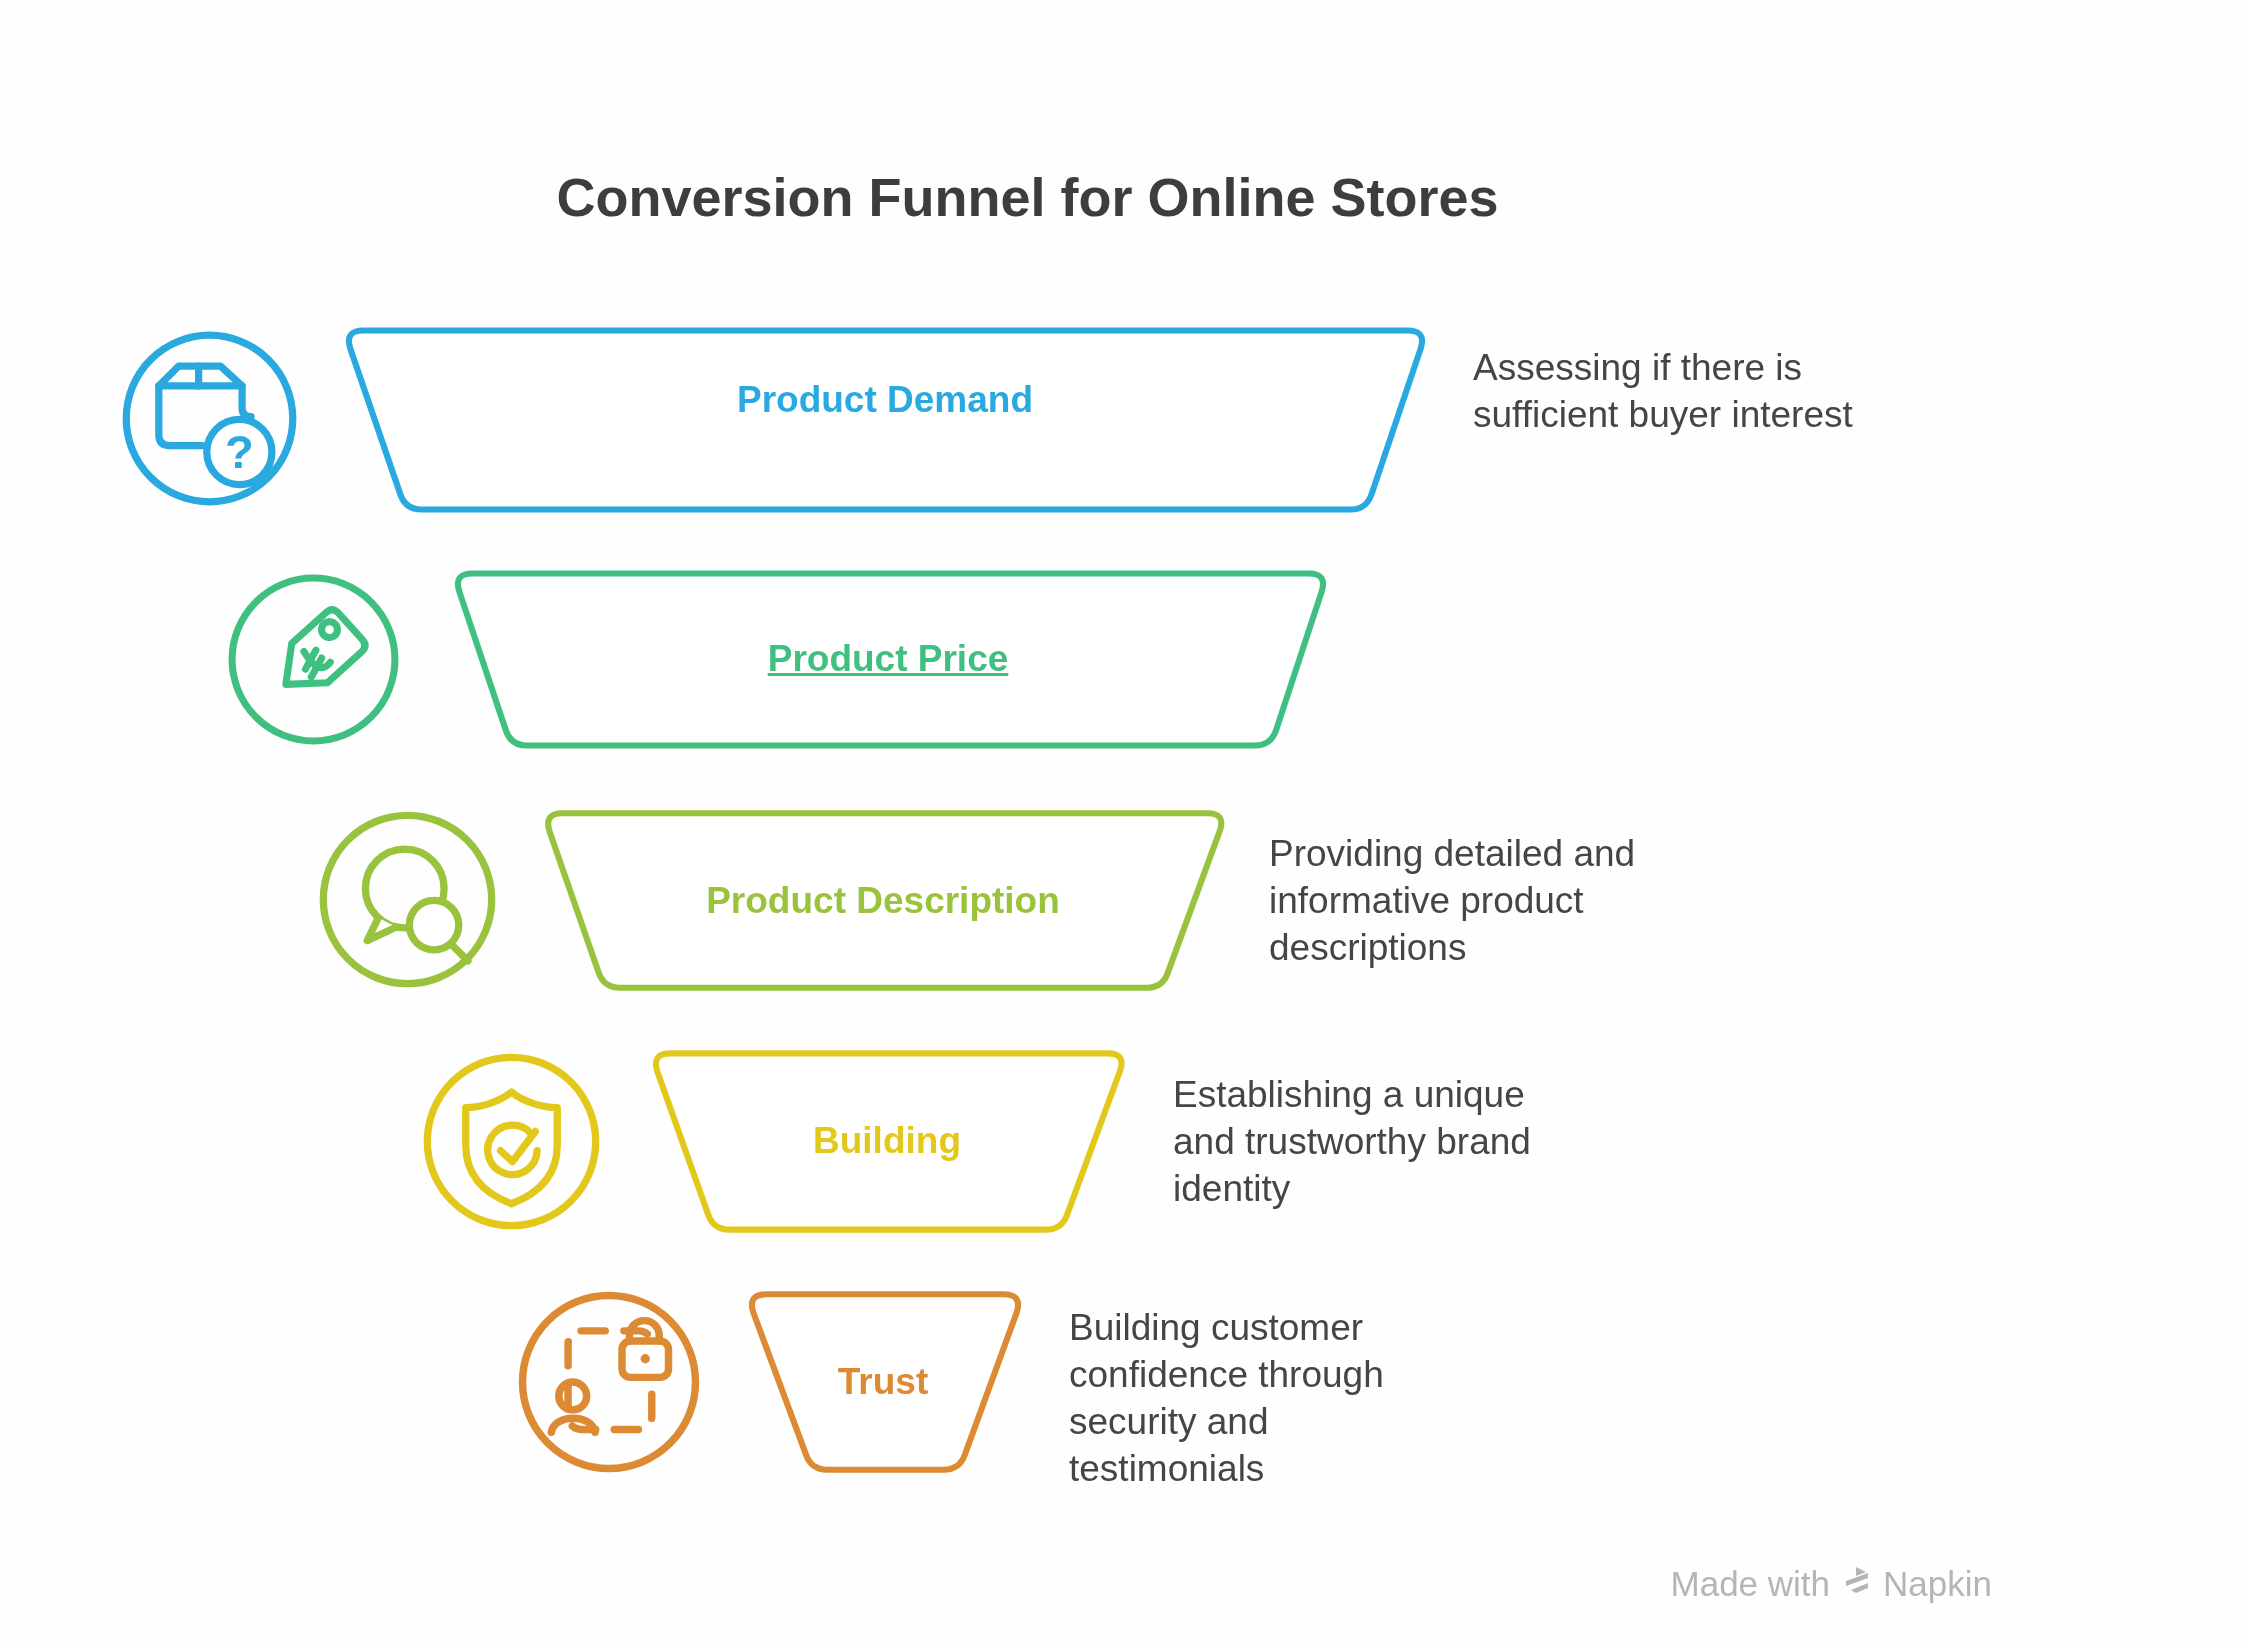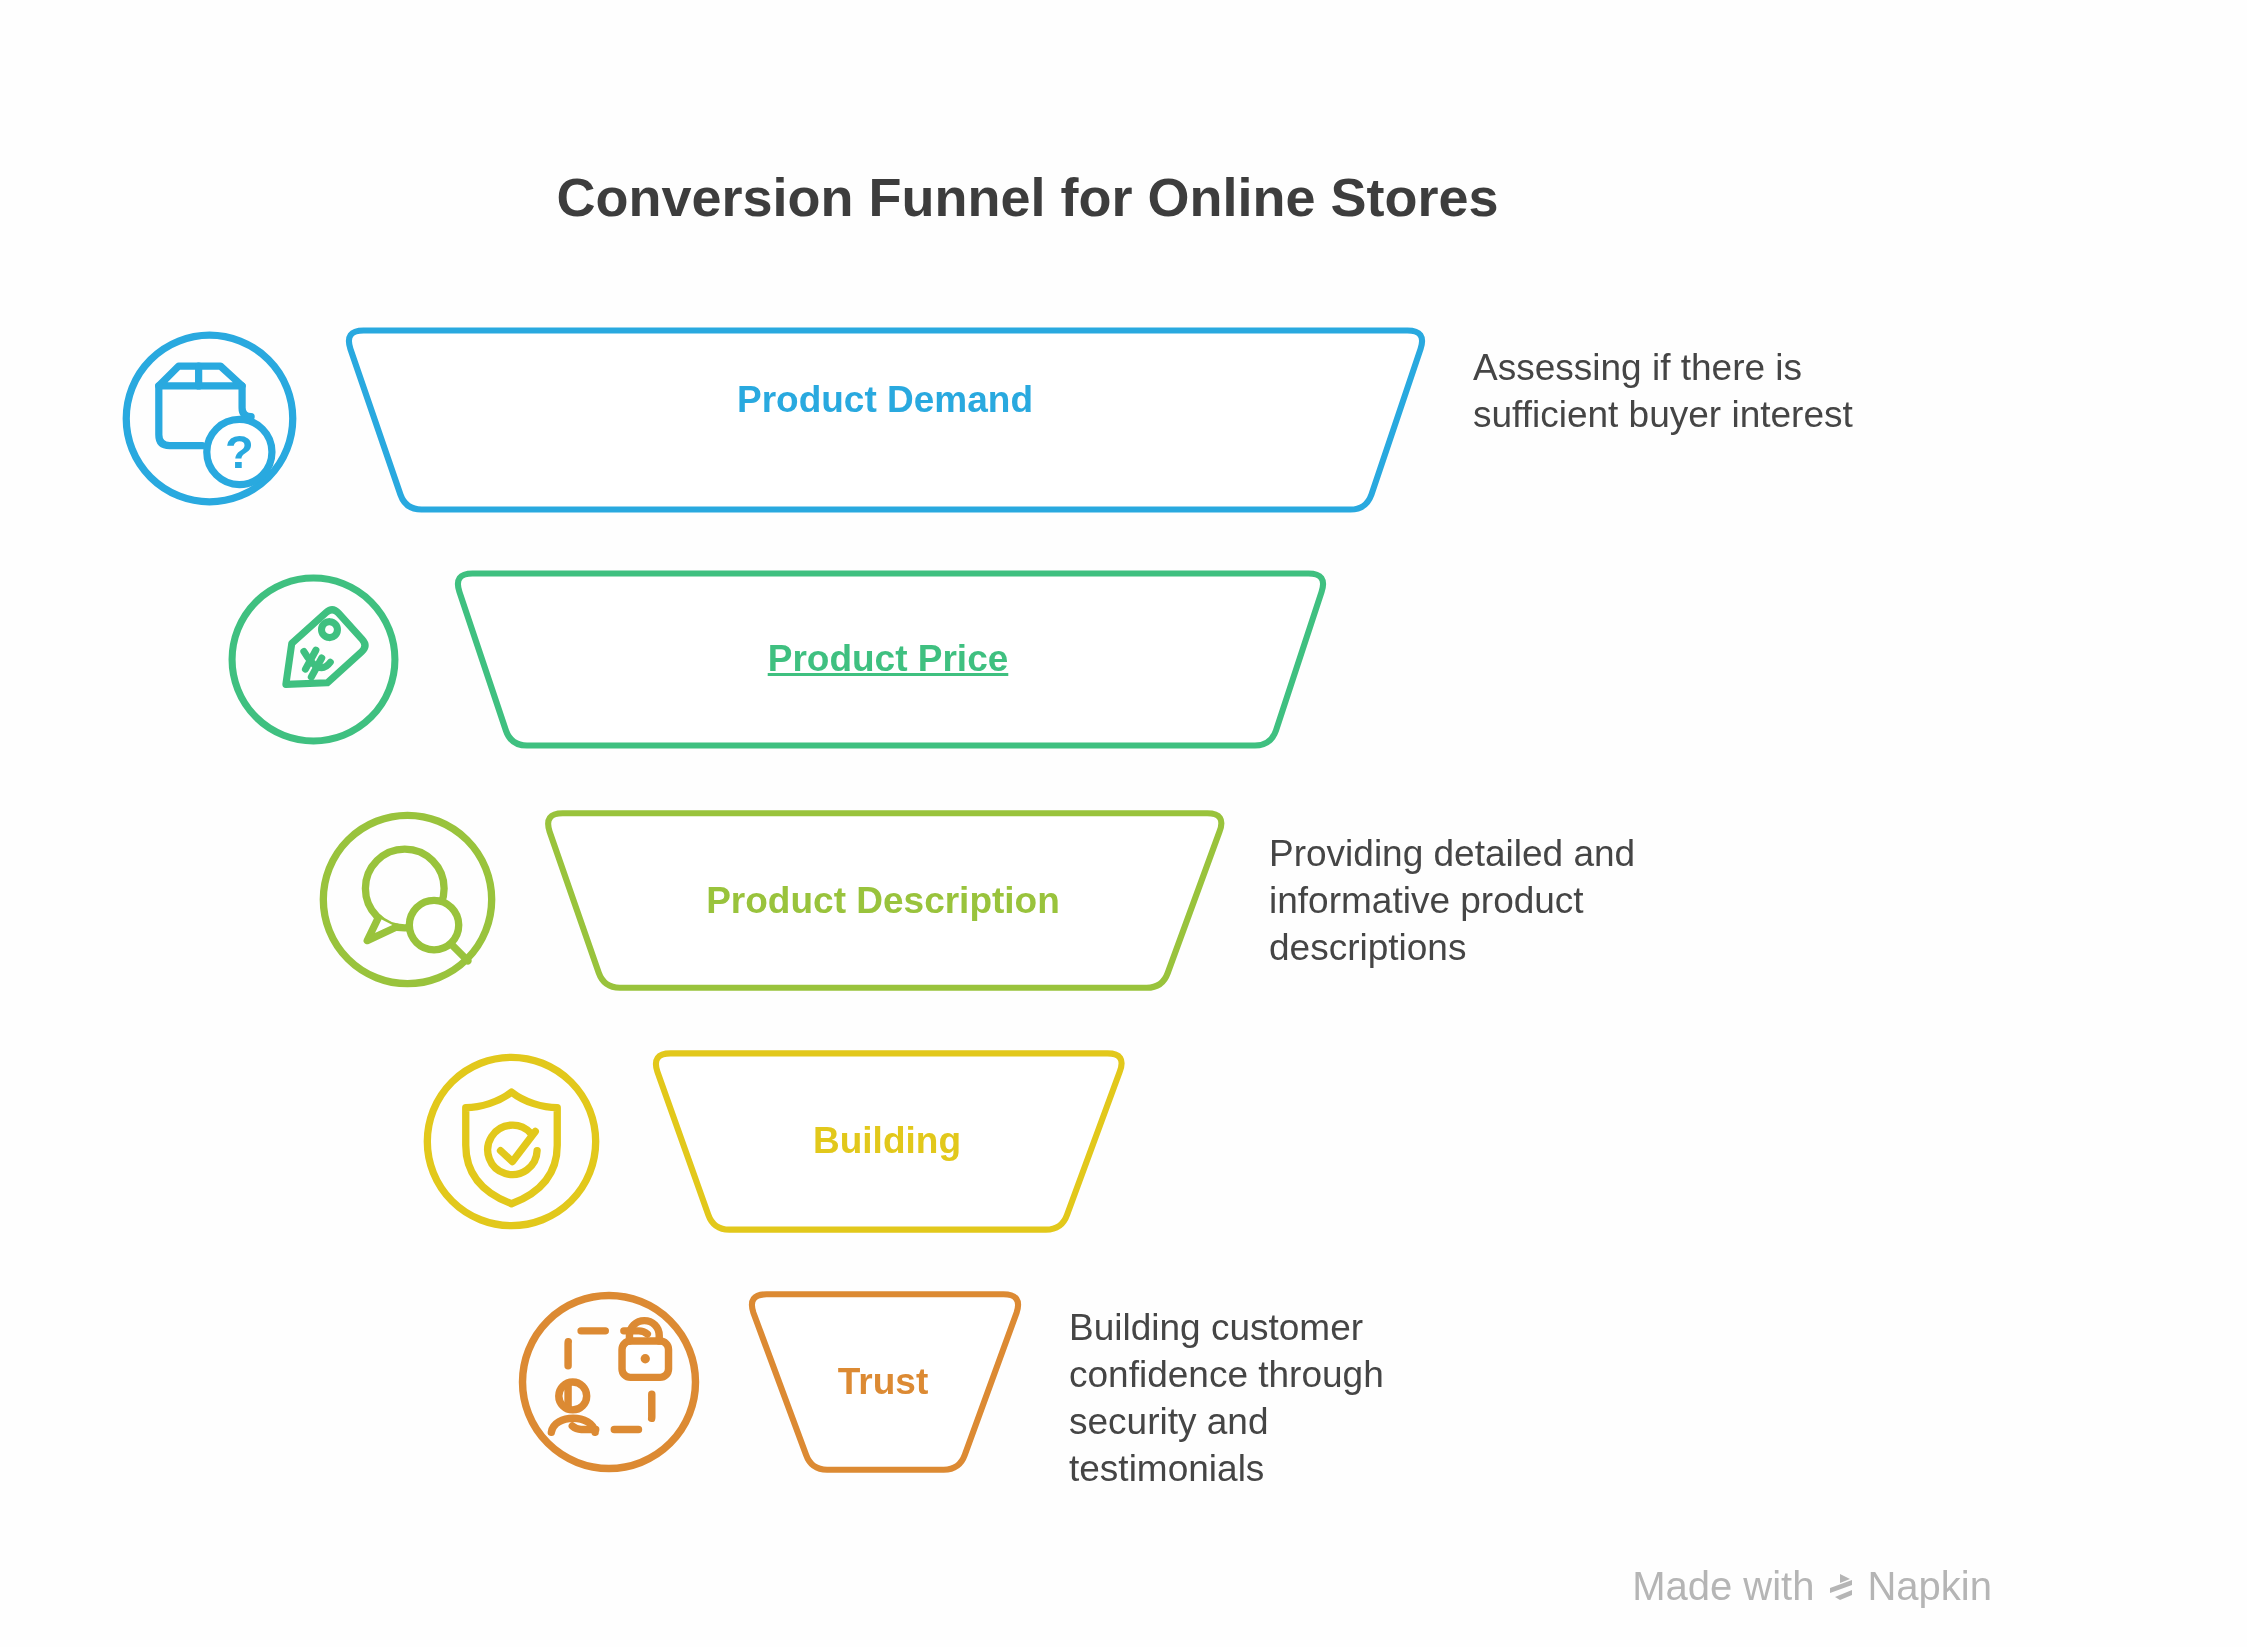--- a/index.html
+++ b/index.html
@@ -12,22 +12,22 @@
   .icon-badge svg{display:block;width:100%;height:100%;
                   fill:none;stroke:currentColor;stroke-width:8;
                   stroke-linecap:round;stroke-linejoin:round;}
   .icon-badge svg text{stroke:none;fill:currentColor;font-family:"Liberation Sans",sans-serif;
                        font-weight:bold;font-size:52px;text-anchor:middle;}
   .funnel{position:absolute;overflow:visible;}
   .funnel path{fill:#ffffff;stroke:currentColor;stroke-width:7;stroke-linejoin:round;}
   .label{position:absolute;transform:translate(-50%,-50%);
          font-size:37px;font-weight:bold;white-space:nowrap;}
   .desc{position:absolute;font-size:37px;line-height:47px;color:#454545;white-space:pre-line;}
-  .footer{position:absolute;right:63px;top:1564px;display:flex;align-items:center;gap:10.5px;
-          font-size:40px;}
+  .footer{position:absolute;right:63px;top:1564px;display:flex;gap:10.5px;
+          font-size:35px;}
   .footer svg{width:32px;height:32px;fill:currentColor;}
   
   .s1 .icon-badge{left:119px;top:328px;width:181px;height:181px;}
   .s1 .funnel{left:339px;top:325px;width:1093px;height:190px;}
   .s1 .label{left:885px;top:400px;}
   .s1 .desc{left:1473px;top:344px;}
   .s2 .icon-badge{left:225px;top:571px;width:177px;height:177px;}
   .s2 .funnel{left:448px;top:568px;width:885px;height:183px;}
   .s2 .label{left:888px;top:659px;text-decoration:underline;}
   .s2 .desc{left:1376px;top:585px;}
@@ -115,20 +115,23 @@
         <circle cx="100" cy="100" r="92"></circle>
         <path d="M100 46 C114 57 134 63 150 63 V104 C150 138 129 157 100 168 C71 157 50 138 50 104 V63 C66 63 86 57 100 46 Z"></path>
         <path d="M121 91 A27 27 0 1 0 128 110"></path>
         <path d="M88 110 L101 122 L126 89"></path>
       </svg>
     </div>
     <svg class="funnel" viewBox="0 0 554 213">
       <path d="M28 6 H526 Q548 6 540 27 L480 190 Q474 207 456 207 H95 Q77 207 71 190 L13 27 Q6 6 28 6 Z"></path>
     </svg>
     <div class="label">Building</div>
+    <div class="desc">Establishing a unique
+and trustworthy brand
+identity</div>
   </section>
 
   <section class="stage s5" style="color: rgb(220, 138, 51);">
     <div class="icon-badge">
       <svg viewBox="0 0 200 200">
         <circle cx="100" cy="100" r="93"></circle>
         <rect x="56" y="45" width="90" height="106" rx="14" stroke-dasharray="26 20"></rect>
         <circle cx="61" cy="115" r="15"></circle>
         <path d="M38 154 C41 134 82 134 85 154"></path>
         <rect x="114" y="56" width="50" height="39" rx="9" fill="#fff"></rect>

